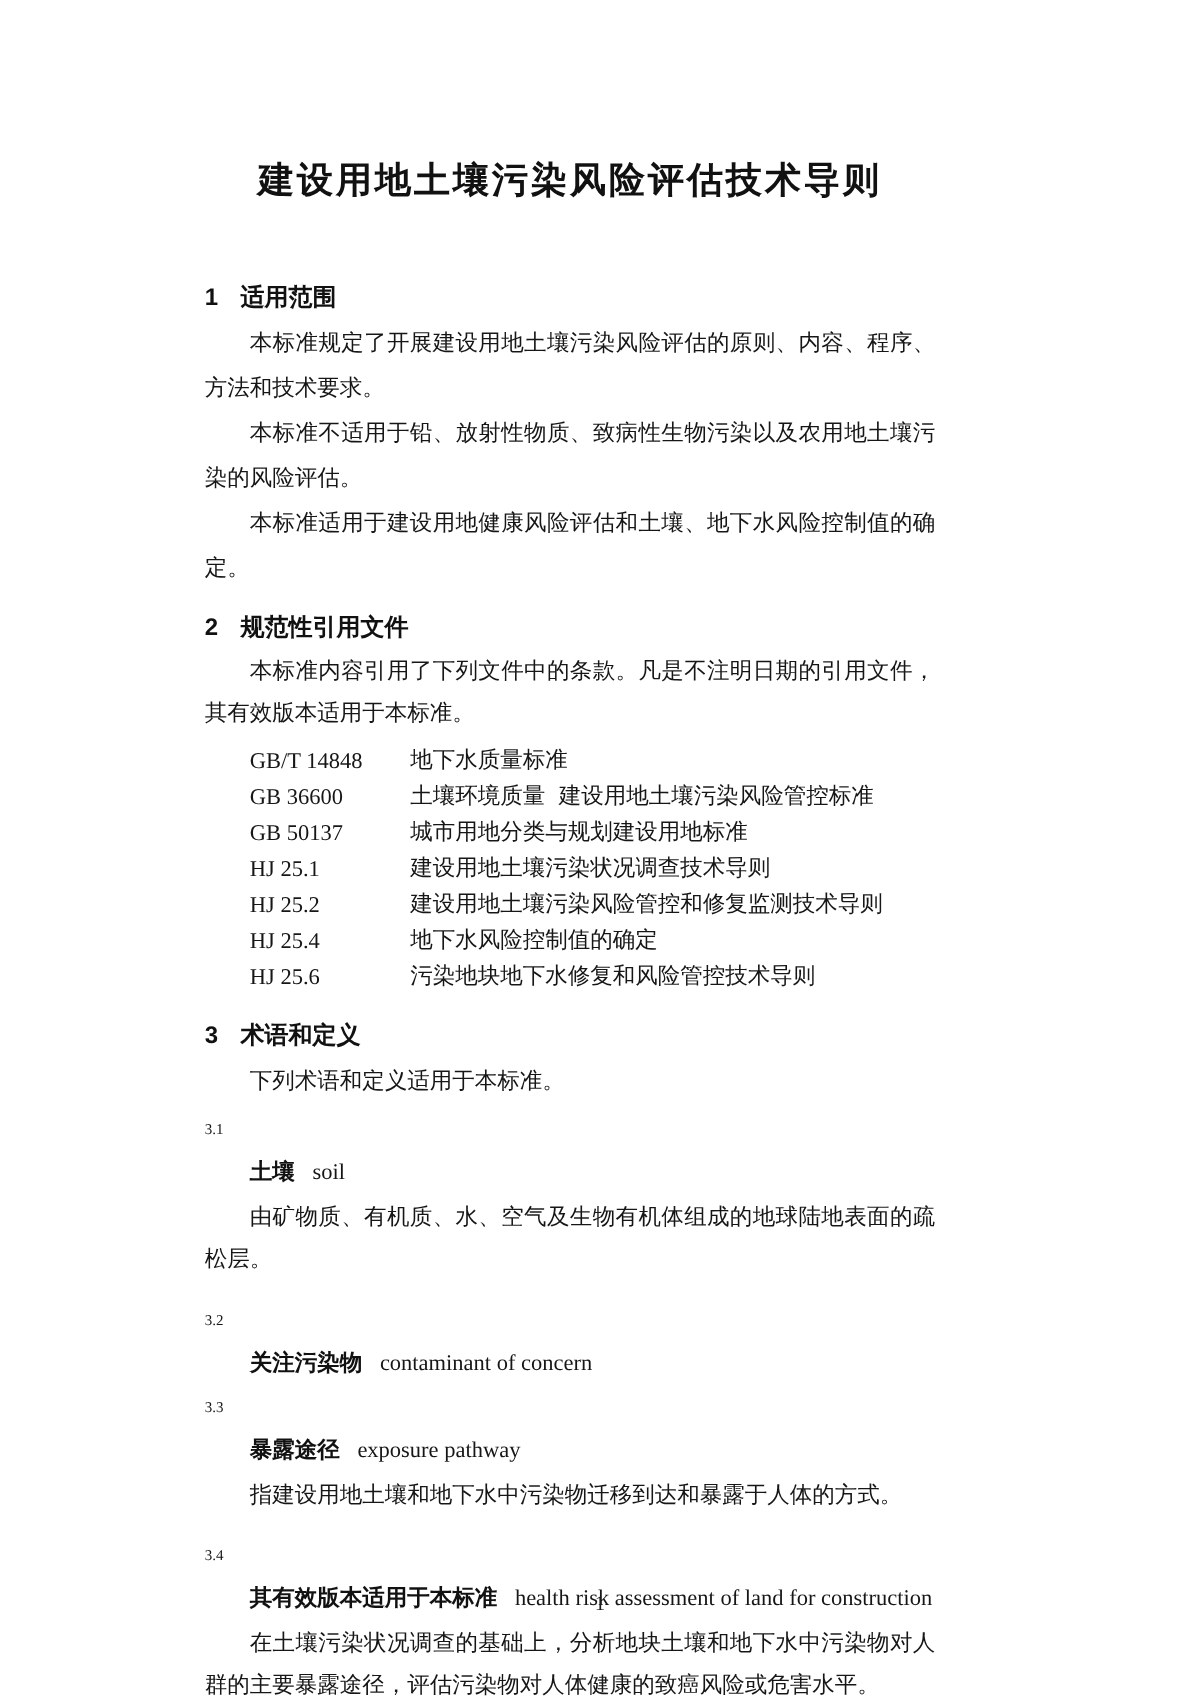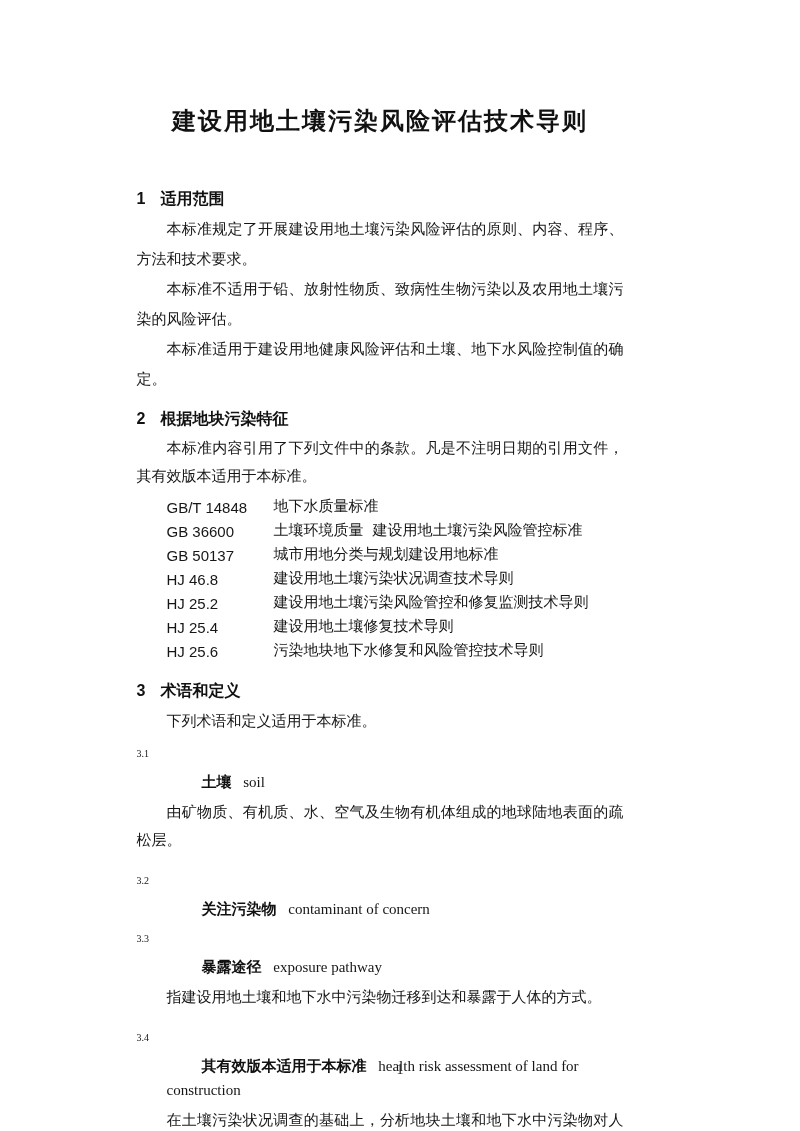--- a/index.html
+++ b/index.html
@@ -56,40 +56,39 @@
   .sec2 .body-p { line-height: 28px; }
   .ref-list { margin-top: 6px; }
   .ref-row {
     display: flex;
     padding-left: 30px;
     font-size: 15px;
     line-height: 24px;
   }
   .ref-code {
     flex: 0 0 107px;
-    font-family: Liberation Sans, sans-serif;
+    font-family: Liberation Serif, serif;
   }
   .ref-title { flex: 1; font-family: Liberation Mono, monospace; }
   .term { margin: 0; }
   .term-number {
     margin-top: 6px;
     font-size: 10px;
     line-height: 24px;
   }
   .term-name {
     margin-top: 4px;
     padding-left: 30px;
     font-size: 15px;
     line-height: 24px;
   }
   .term-name .zh {
     font-weight: bold;
     font-family: "Liberation Sans", "DejaVu Sans", sans-serif;
     color: #111;
-    margin-left: 35px;
   }
   .term-name .en {
     margin-left: 8px;
     font-weight: normal;
     margin-top: 24px;
   }
   .term-def {
     margin-top: 4px;
     font-size: 15px;
     line-height: 28px;
@@ -120,47 +119,47 @@
       <span>适用范围</span>
     </h2>
     <p class="body-p">本标准规定了开展建设用地土壤污染风险评估的原则、内容、程序、方法和技术要求。</p>
     <p class="body-p">本标准不适用于铅、放射性物质、致病性生物污染以及农用地土壤污染的风险评估。</p>
     <p class="body-p">本标准适用于建设用地健康风险评估和土壤、地下水风险控制值的确定。</p>
   </section>
 
   <section class="sec2">
     <h2 class="sec-heading">
       <span>2</span>
-      <span>根据地块污染特征</span>
+      <span>规范性引用文件</span>
     </h2>
     <p class="body-p">本标准内容引用了下列文件中的条款。凡是不注明日期的引用文件，其有效版本适用于本标准。</p>
     <div class="ref-list">
       <div class="ref-row">
         <span class="ref-code">GB/T 14848</span>
         <span class="ref-title">地下水质量标准</span>
       </div>
       <div class="ref-row">
         <span class="ref-code">GB 36600</span>
         <span class="ref-title">土壤环境质量 建设用地土壤污染风险管控标准</span>
       </div>
       <div class="ref-row">
         <span class="ref-code">GB 50137</span>
         <span class="ref-title">城市用地分类与规划建设用地标准</span>
       </div>
       <div class="ref-row">
-        <span class="ref-code">HJ 46.8</span>
+        <span class="ref-code">HJ 25.1</span>
         <span class="ref-title">建设用地土壤污染状况调查技术导则</span>
       </div>
       <div class="ref-row">
         <span class="ref-code">HJ 25.2</span>
         <span class="ref-title">建设用地土壤污染风险管控和修复监测技术导则</span>
       </div>
       <div class="ref-row">
         <span class="ref-code">HJ 25.4</span>
-        <span class="ref-title">建设用地土壤修复技术导则</span>
+        <span class="ref-title">地下水风险控制值的确定</span>
       </div>
       <div class="ref-row">
         <span class="ref-code">HJ 25.6</span>
         <span class="ref-title">污染地块地下水修复和风险管控技术导则</span>
       </div>
     </div>
   </section>
 
   <section class="sec3">
     <h2 class="sec-heading">

